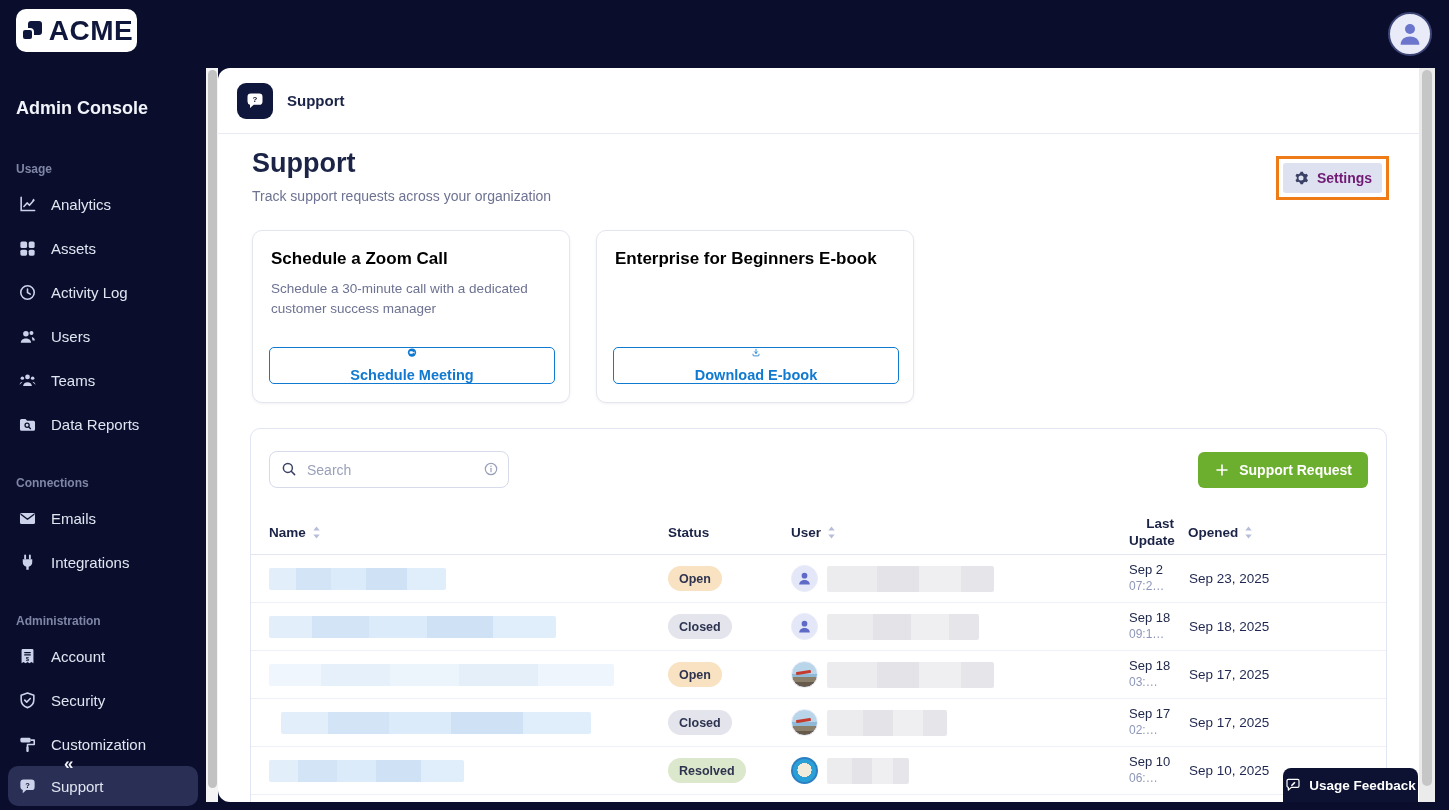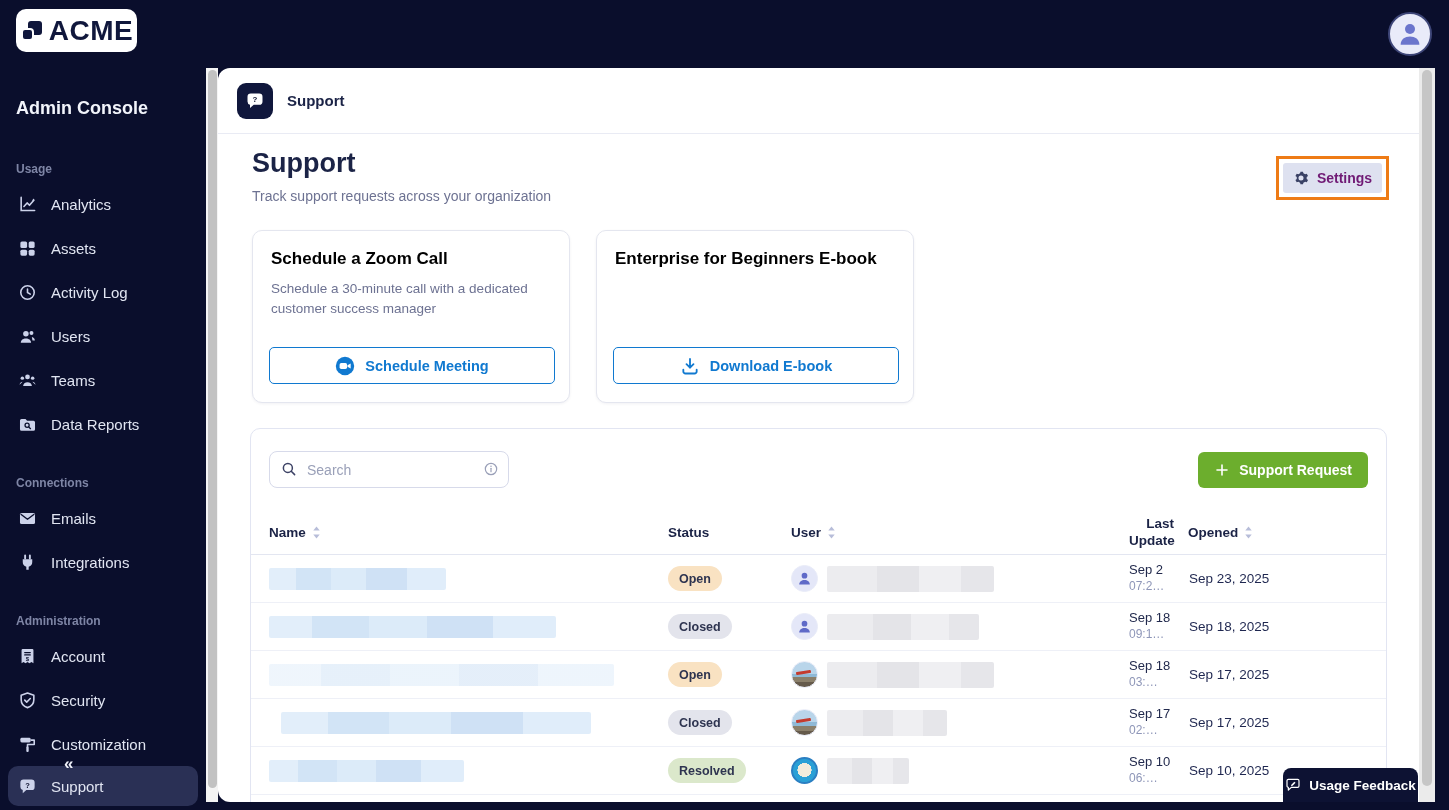--- a/index.html
+++ b/index.html
@@ -61,21 +61,21 @@
 
   
   .promo-card { position:absolute; top:162px; width:318px; height:173px; background:#fff;
                 border:1px solid #e4e6ef; border-radius:10px; box-shadow:0 1px 3px rgba(20,25,60,.06); }
   .promo-card.c0 { left:34px; } .promo-card.c1 { left:378px; }
   .promo-title { margin:18px 18px 10px; font-size:17px; font-weight:700; color:#000000; }
   .promo-desc { margin:0 18px; font-size:13.5px; line-height:1.45; color:#6d7292; }
   .promo-btn { position:absolute; left:16px; bottom:18px; width:286px; height:37px; background:#fff;
                border:1.5px solid #1079d0; border-radius:5px; display:flex; align-items:center;
                justify-content:center; gap:10px; cursor:pointer; font-family:inherit;
-               font-size:14.5px; font-weight:700; color:#1079d0; }
+               font-size:14.5px; font-weight:700; color:#1079d0;flex-direction:column; }
   .promo-btn svg { width:20px; height:20px; }
 
   
   .table-card { position:absolute; left:32px; top:360px; width:1137px; height:500px;
                 border:1px solid #e2e5f2; border-radius:10px; background:#fff; }
   .search-wrap { position:absolute; left:18px; top:22px; width:240px; height:37px; }
   .search-wrap input { width:100%; height:100%; border:1px solid #d7daea; border-radius:8px;
                        padding:0 32px 0 37px; font-size:14px; color:#1b2346; font-family:inherit; outline:none; }
   .search-wrap input::placeholder { color:#9aa0b8; }
   .search-icon { position:absolute; left:11px; top:9px; width:18px; height:18px; color:#3c4265; }

